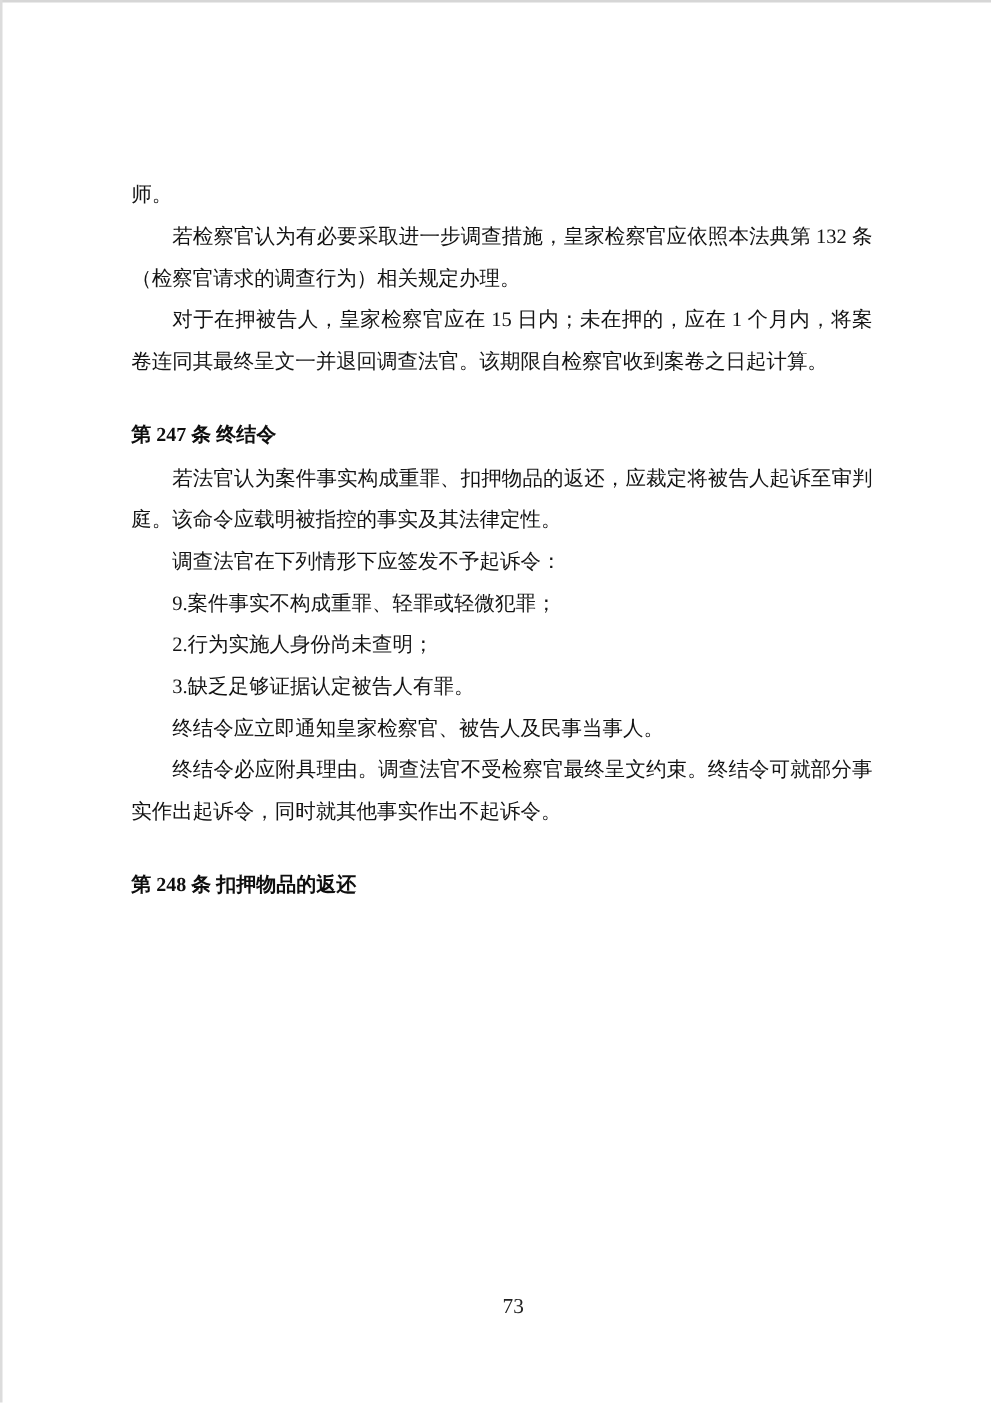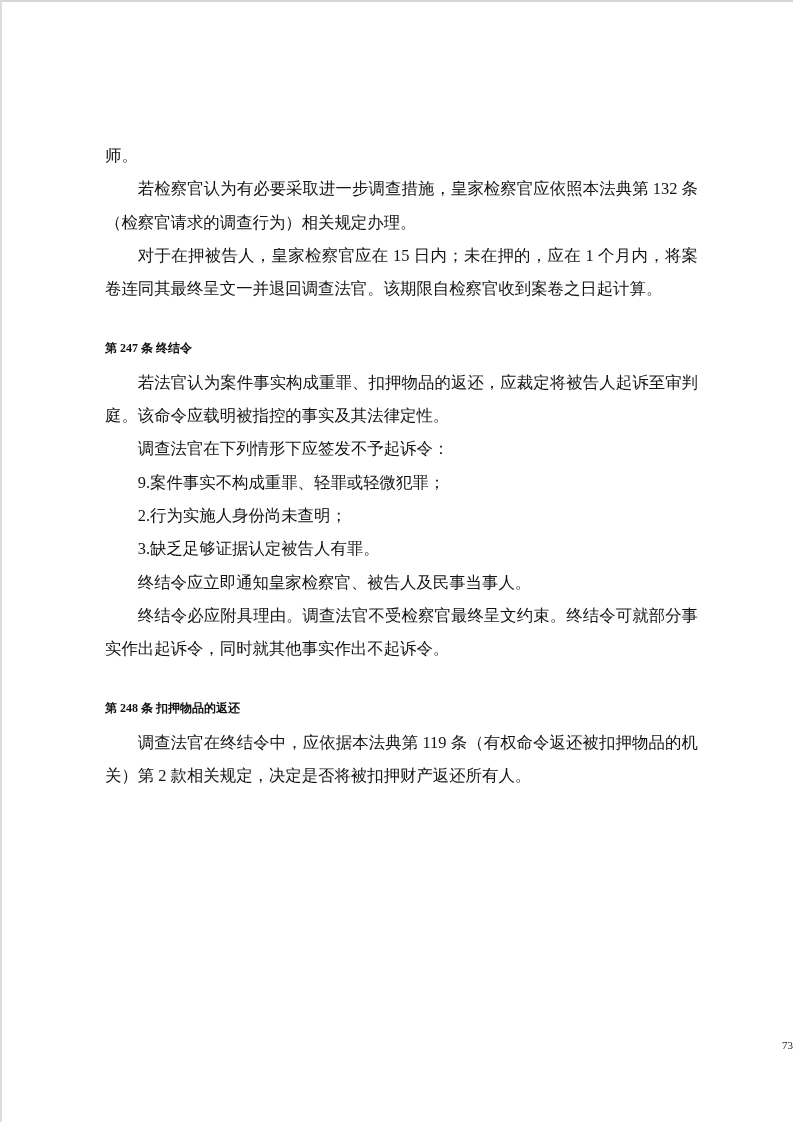--- a/index.html
+++ b/index.html
@@ -40,33 +40,33 @@
   .content p {
     margin: 0;
     padding: 0;
   }
   .content p.indent {
     text-indent: 2em;
   }
   .content h2 {
     margin: 27px 0 0 0;
     padding: 0;
-    font-size: 12px;
+    font-size: 16px;
     line-height: 33.3px;
     font-weight: bold;
     color: #0f0f0f;
     text-align: left;
   }
   .page-number {
     position: absolute;
     top: 1037px;
     left: 28px;
     right: 0;
-    text-align: right;
-    font-size: 11px;
+    text-align: center;
+    font-size: 17px;
     line-height: 16px;
     color: #222222;
   }
 </style>
 </head>
 <body>
 
 <div class="scan-edge-top"></div>
 <div class="scan-edge-left"></div>
 
@@ -76,16 +76,15 @@
     <p class="indent">对于在押被告人，皇家检察官应在 15 日内；未在押的，应在 1 个月内，将案卷连同其最终呈文一并退回调查法官。该期限自检察官收到案卷之日起计算。</p>
     <h2>第 247 条 终结令</h2>
     <p class="indent">若法官认为案件事实构成重罪、扣押物品的返还，应裁定将被告人起诉至审判庭。该命令应载明被指控的事实及其法律定性。</p>
     <p class="indent">调查法官在下列情形下应签发不予起诉令：</p>
     <p class="indent">9.案件事实不构成重罪、轻罪或轻微犯罪；</p>
     <p class="indent">2.行为实施人身份尚未查明；</p>
     <p class="indent">3.缺乏足够证据认定被告人有罪。</p>
     <p class="indent">终结令应立即通知皇家检察官、被告人及民事当事人。</p>
     <p class="indent">终结令必应附具理由。调查法官不受检察官最终呈文约束。终结令可就部分事实作出起诉令，同时就其他事实作出不起诉令。</p>
     <h2>第 248 条 扣押物品的返还</h2>
-    <p class="indent">调查法官在终结令中，应依据本法典第 119 条（有权命令返还被扣押物品的机关）第 2 款相关规定，决定是否将被扣押财产返还所有人。</p>
   </div>
 
 <div class="page-number">73</div>
 
 </body></html>

